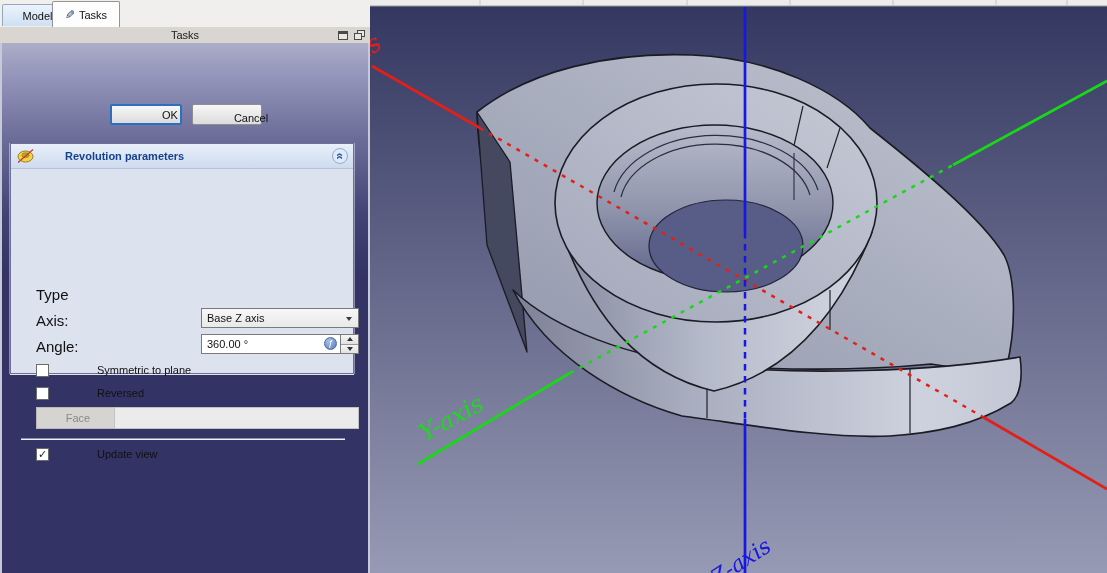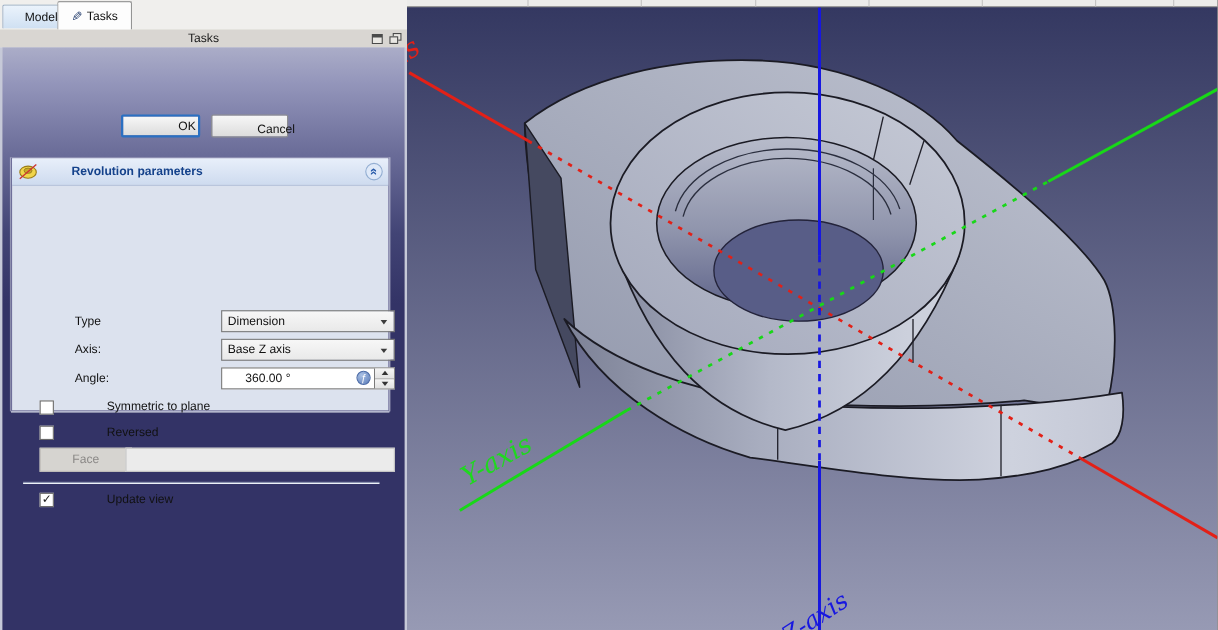--- a/index.html
+++ b/index.html
@@ -42,30 +42,30 @@
        box-shadow:0 1px 0 rgba(244,247,252,.9),1px 0 0 rgba(244,247,252,.45),-1px 0 0 rgba(244,247,252,.45);}
   .pb-header{position:absolute;left:0;top:0;right:0;height:24px;
        background:linear-gradient(#e8effa,#cedbef);border-bottom:1px solid #b5c2da;
        display:flex;align-items:center;}
   .pb-title{font-weight:bold;color:#15428b;font-size:11px;margin-left:5px;padding-left:26px;}
   .revolve-icon{margin-left:6px;width:17px;height:16px;}
   .collapse-btn{position:absolute;right:5px;top:4px;width:16px;height:16px;border-radius:8px;box-sizing:border-box;
        background:#dfe9f8;border:1px solid #93aed2;color:#2a5caa;display:flex;align-items:center;justify-content:center;}
   .collapse-btn span{transform:rotate(90deg);font-size:12px;font-weight:bold;line-height:1;}
 
-  .row-label{position:absolute;left:25px;font-size:11px;color:#111;margin-left:32px;}
+  .row-label{position:absolute;left:25px;font-size:15px;color:#111;}
   .lbl-type{top:142px}.lbl-axis{top:168px}.lbl-angle{top:194px}
   .combo{position:absolute;left:190px;width:158px;height:20px;box-sizing:border-box;font-size:11px;color:#111;
        background:linear-gradient(#f7f7f7,#e9e9e9);border:1px solid #7a7a7a;
        display:flex;align-items:center;padding-left:5px;}
   .combo-type{top:138px}.combo-axis{top:164px}
   .combo-arrow{position:absolute;right:6px;top:8px;width:0;height:0;
        border-left:3.5px solid transparent;border-right:3.5px solid transparent;border-top:4px solid #3c3c3c;}
   .spin{position:absolute;left:190px;top:190px;width:158px;height:20px;box-sizing:border-box;font-size:11px;color:#111;
-       background:#fff;border:1px solid #7a7a7a;display:flex;align-items:center;padding-left:21px;}
+       background:#fff;border:1px solid #7a7a7a;display:flex;align-items:center;padding-left:5px;}
   .fx-icon{position:absolute;right:21px;top:2px;width:13px;height:13px;border-radius:7px;box-sizing:border-box;
        background:radial-gradient(circle at 35% 30%,#a9c0e4,#5a7cba);border:1px solid #4a6aa6;color:#fff;
        font-size:9px;font-style:italic;display:flex;align-items:center;justify-content:center;line-height:1;}
   .spinbtns{position:absolute;right:0;top:0;width:17px;height:18px;border-left:1px solid #7a7a7a;
        display:flex;flex-direction:column;}
   .sb{flex:1;background:linear-gradient(#f5f5f5,#e1e1e1);display:flex;align-items:center;justify-content:center;}
   .sb-up{border-bottom:1px solid #9a9a9a;}
   .tri-up{width:0;height:0;border-left:3px solid transparent;border-right:3px solid transparent;border-bottom:4px solid #333;}
   .tri-down{width:0;height:0;border-left:3px solid transparent;border-right:3px solid transparent;border-top:4px solid #333;}
 
@@ -130,24 +130,20 @@
             <ellipse cx="8.5" cy="7.2" rx="3.6" ry="2.4" fill="#c8a82a" stroke="#9a7d1a" stroke-width="0.8"></ellipse>
             <line x1="1" y1="14.5" x2="16" y2="1.5" stroke="#cc3333" stroke-width="1.2"></line>
           </svg>
           <span class="pb-title">Revolution parameters</span>
           <span class="collapse-btn">
             <span>«</span>
           </span>
         </div>
 
         <span class="row-label lbl-type">Type</span>
-        <div class="combo combo-type">
-          <span>Dimension</span>
-          <span class="combo-arrow"></span>
-        </div>
 
         <span class="row-label lbl-axis">Axis:</span>
         <div class="combo combo-axis">
           <span>Base Z axis</span>
           <span class="combo-arrow"></span>
         </div>
 
         <span class="row-label lbl-angle">Angle:</span>
         <div class="spin">
           <span>360.00 °</span>

